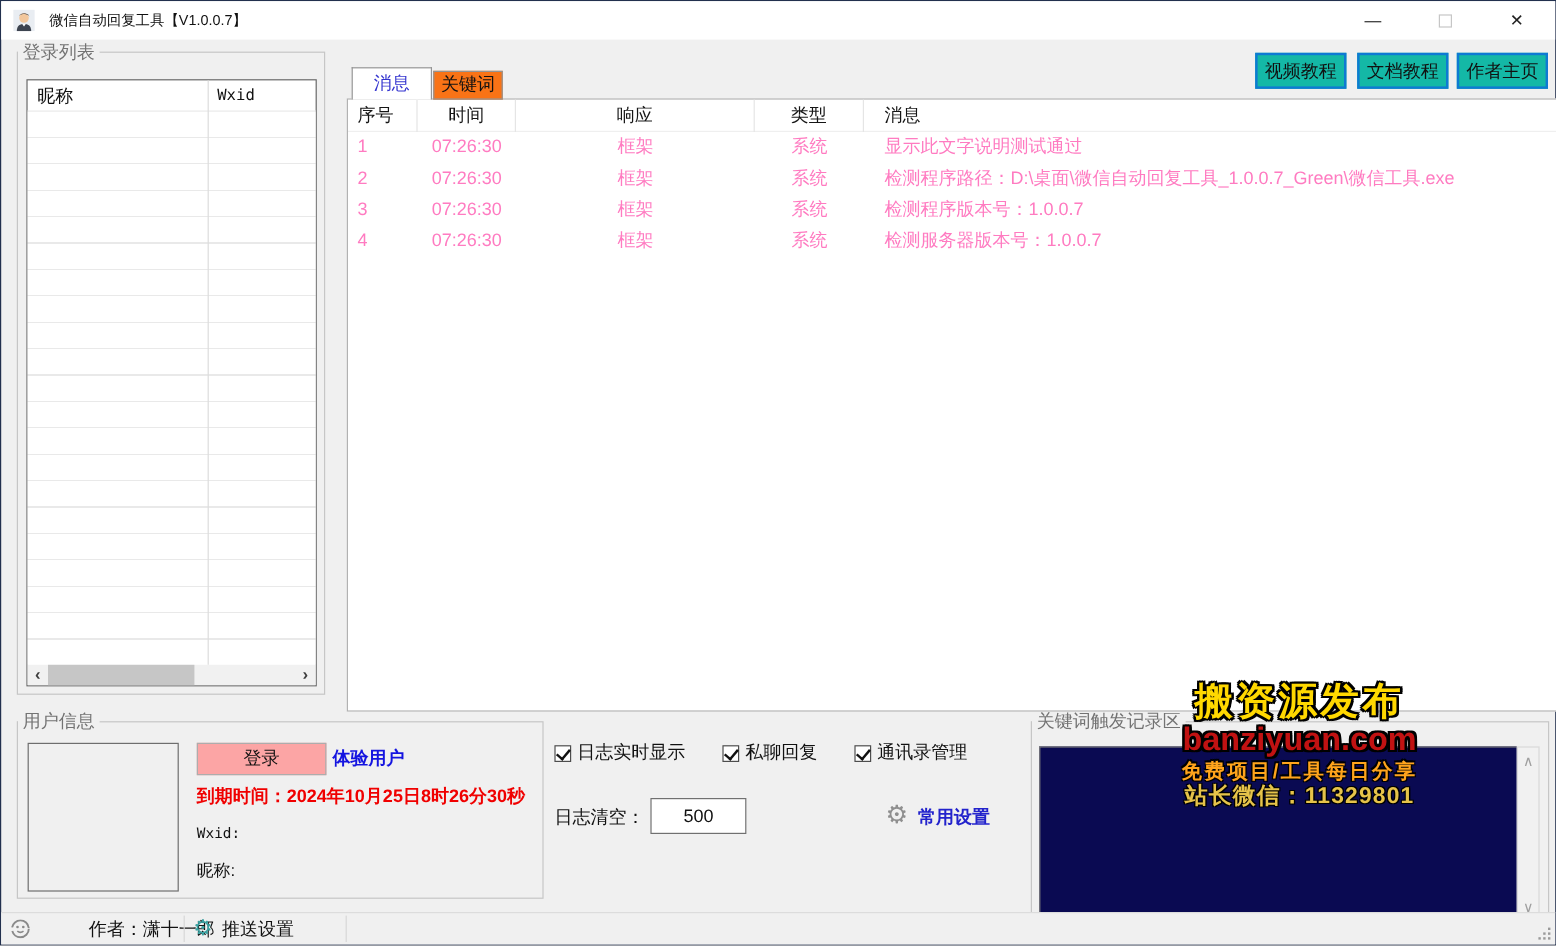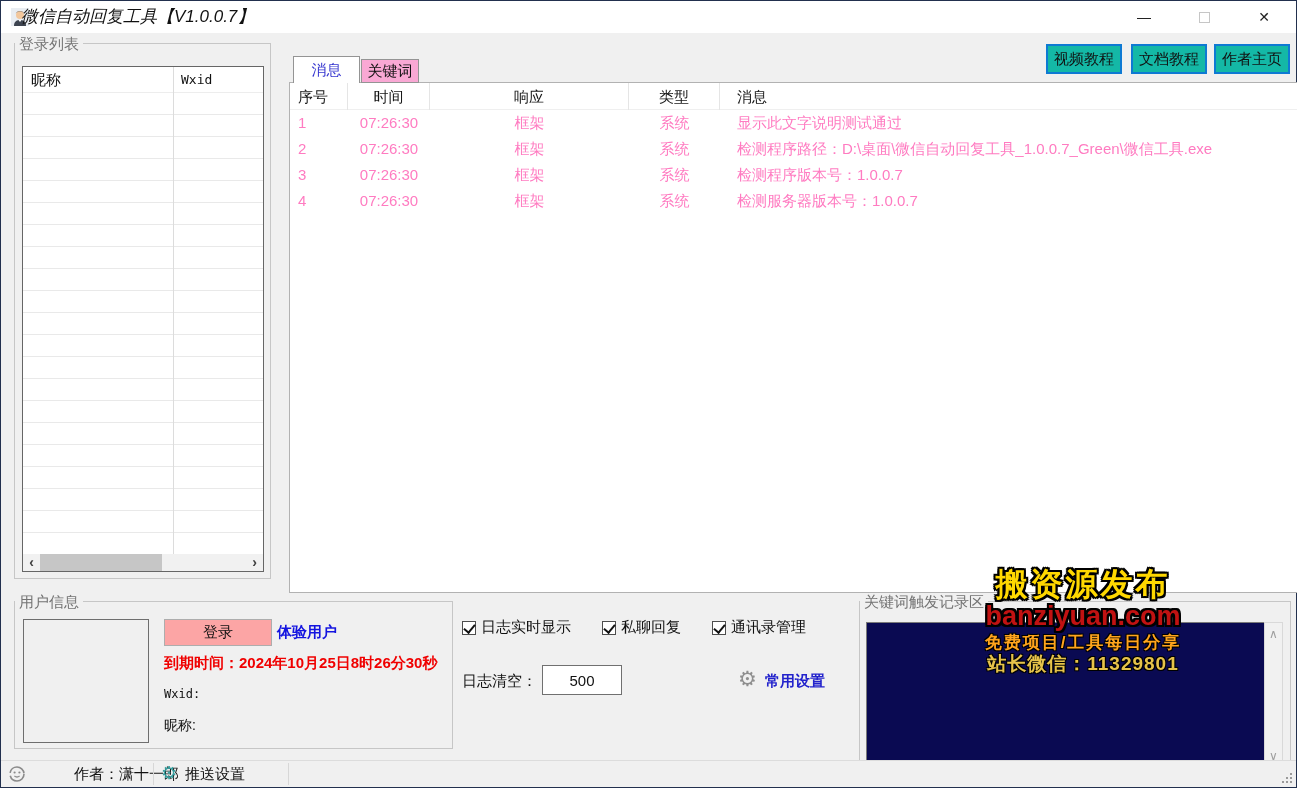--- a/index.html
+++ b/index.html
@@ -7,21 +7,21 @@
     --navy:#0a0a52; --wm-yellow:#ffd800; --wm-red:#c11212; --wm-orange:#ffa41c; --wm-gold:#e6c34a;
   }
   *{box-sizing:border-box; margin:0; padding:0;}
   html,body{width:1297px;height:788px;overflow:hidden;}
   body{font-family:"Liberation Sans",sans-serif; background:#8a8a8a;}
   .window{position:relative;width:1297px;height:788px;background:#f0f0f0;border:1px solid #22304e;}
 
   
   .titlebar{position:absolute;left:0;top:0;width:100%;height:32px;background:#fff;}
   .app-icon{position:absolute;left:10px;top:7px;width:18px;height:18px;}
-  .title-text{position:absolute;left:20px;top:0;height:32px;line-height:32px;font-size:17px;color:#111;font-style:italic;}
+  .title-text{position:absolute;left:40px;top:0;height:32px;line-height:32px;font-size:12px;color:#111;}
   .win-controls{position:absolute;right:2px;top:0;height:32px;display:flex;}
   .win-btn{width:60px;height:32px;display:flex;align-items:center;justify-content:center;font-size:14px;color:#222;}
   .max-glyph{width:11px;height:11px;border:1px solid #c6c6c6;display:inline-block;}
 
   
   .groupbox{position:absolute;border:1px solid #c6c6c6;}
   .group-label{position:absolute;top:-9px;left:0;background:#f0f0f0;padding:0 4px;font-size:15px;color:#737373;line-height:17px;}
 
   
   .login-group{left:13px;top:42px;width:257px;height:536px;}
@@ -35,21 +35,21 @@
   .lt-hscroll{position:absolute;left:0;right:0;bottom:0;height:17px;background:#f1f1f1;}
   .lt-arrow{position:absolute;top:0;width:17px;height:17px;line-height:16px;text-align:center;font-size:14px;font-weight:bold;color:#404040;}
   .lt-arrow.left{left:0;} .lt-arrow.right{right:0;}
   .lt-thumb{position:absolute;left:17px;top:0;width:122px;height:17px;background:#c6c6c6;}
 
   
   .tb-btn{position:absolute;top:43px;height:30px;width:76px;background:#14b8a6;border:2px solid var(--accent);
     font-size:15px;color:#111;display:flex;align-items:center;justify-content:center;}
 
   
-  .tab{position:absolute;font-size:15px;text-align:center;border:1px solid #949494;background:#f9a8d4;color:#111;z-index:2;}
+  .tab{position:absolute;font-size:15px;text-align:center;border:1px solid #949494;background:#f97316;color:#111;z-index:2;}
   .tab.active{left:292px;top:55px;width:67px;height:27px;line-height:25px;background:#fff;border-bottom:none;color:#3434cf;}
   .tab.inactive{left:360px;top:58px;width:58px;height:24px;line-height:22px;}
   .msg-panel{position:absolute;left:288px;top:81px;width:1124px;height:511px;background:#fff;border:1px solid #b2b2b2;z-index:1;}
   .mt-grid{display:grid;grid-template-columns:58px 82px 199px 91px 1fr;height:26px;line-height:26px;font-size:15px;}
   .mt-head .cell{color:#151515;border-right:1px solid #e5e5e5;}
   .mt-head{border-bottom:1px solid #efefef;height:27px;line-height:27px;}
   .mt-head .cell:last-child{border-right:none;}
   .cell.c-left{padding-left:8px;text-align:left;}
   .cell.c-center{text-align:center;}
   .cell.c-msg{padding-left:17px;text-align:left;overflow:hidden;white-space:nowrap;}

